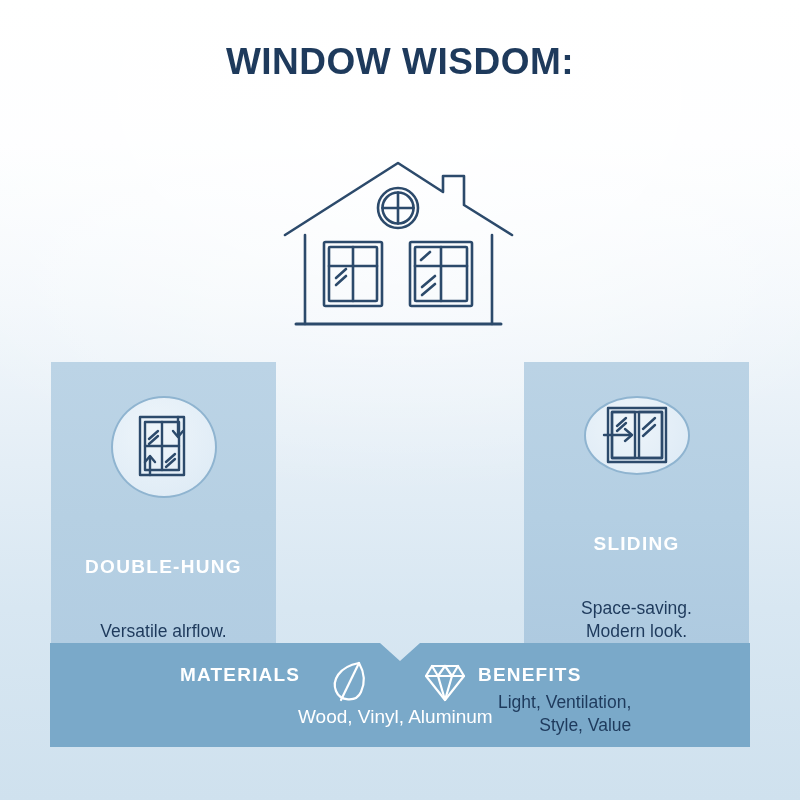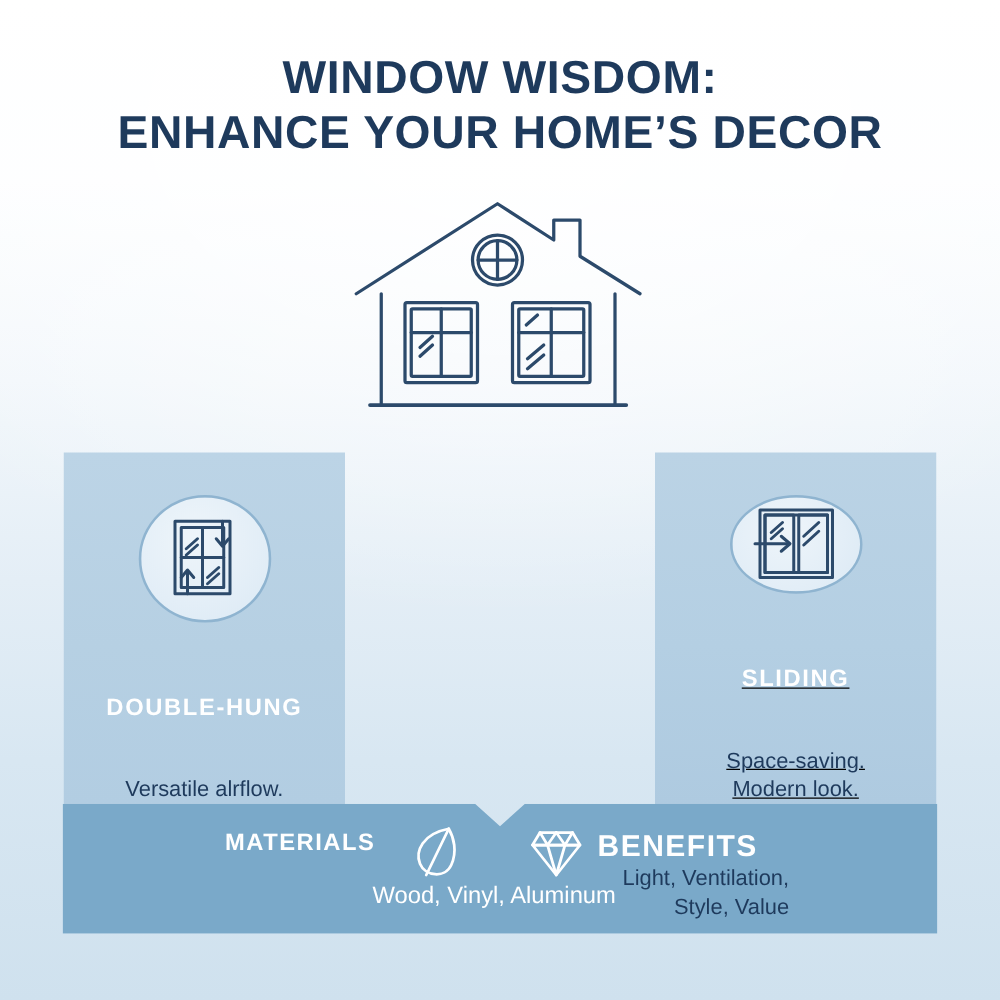--- a/index.html
+++ b/index.html
@@ -83,21 +83,20 @@
     width: 225px;
     height: 282px;
     background: linear-gradient(180deg, #bcd4e6 0%, #b6d0e3 55%, #b2cde2 100%);
     display: flex;
     flex-direction: column;
     align-items: center;
     gap: 32px;
   }
   .column.col-3 {
     background: linear-gradient(180deg, #bbd3e5 0%, #b4cfe3 55%, #aecae0 100%);
-    text-decoration: underline;
   }
 
   .icon-circle {
     position: relative;
     width: 106px;
     height: 106px;
     margin-top: 34px;
     border-radius: 50%;
     background: radial-gradient(circle at 42% 34%, #eef5fa 0%, #e3eef7 60%, #dbe9f4 100%);
     border: 2px solid #8fb4d0;
@@ -179,21 +178,21 @@
     left: 372px;
     top: 18px;
     width: 46px;
     height: 42px;
   }
   .benefits-label {
     position: absolute;
     left: 428px;
     top: 21px;
     color: #ffffff;
-    font-size: 24px;
+    font-size: 19px;
     font-weight: bold;
     letter-spacing: 1.2px;
     text-transform: uppercase;
   }
   .benefits-value {
     position: absolute;
     left: 448px;
     top: 48px;
     color: #1e3a5c;
     font-size: 17.5px;
@@ -202,21 +201,20 @@
   }
   .benefits-value span { display: block; }
 </style>
 </head>
 <body>
 
 <div id="infographic">
 
   <div class="header">
     <span class="title-line title-line-1">WINDOW WISDOM:</span>
-    <span class="title-line title-line-2">ENHANCE YOUR HOME’S DECOR</span>
   </div>
 
   <div class="house-wrap">
     <svg width="250" height="190" viewBox="0 0 250 190" fill="none">
       <g stroke="#2c4a6b" stroke-width="2.6" stroke-linejoin="round" stroke-linecap="round" fill="none">
 
         <path d="M5 85 L118 13 L163 42 L163 26 L184 26 L184 55 L232 85"></path>
 
         <path d="M25 85 L25 174"></path>
         <path d="M212 85 L212 174"></path>

